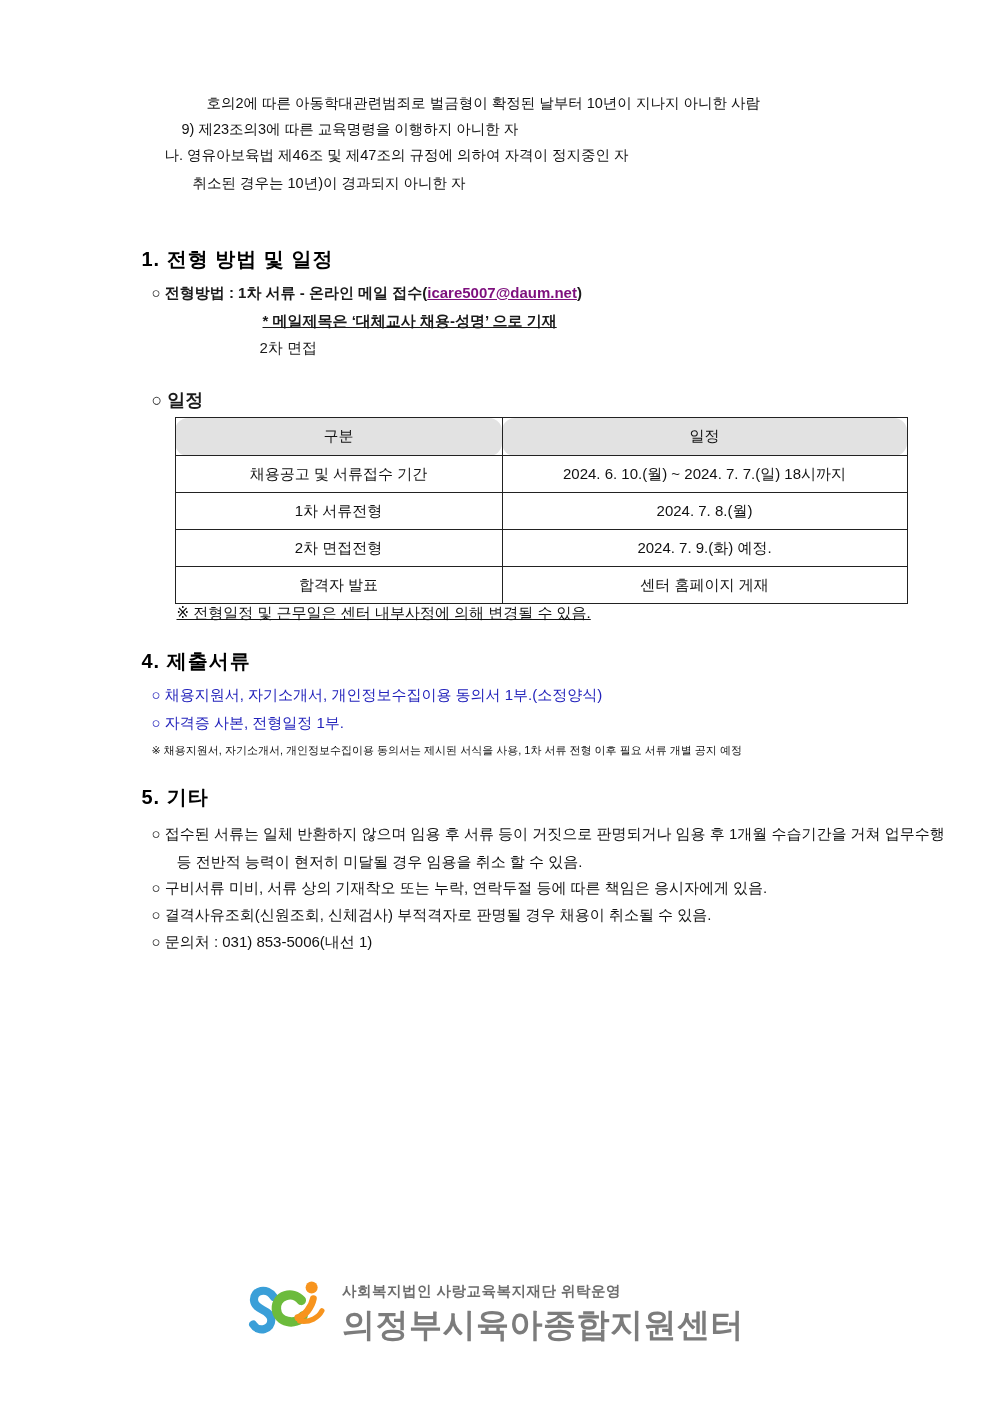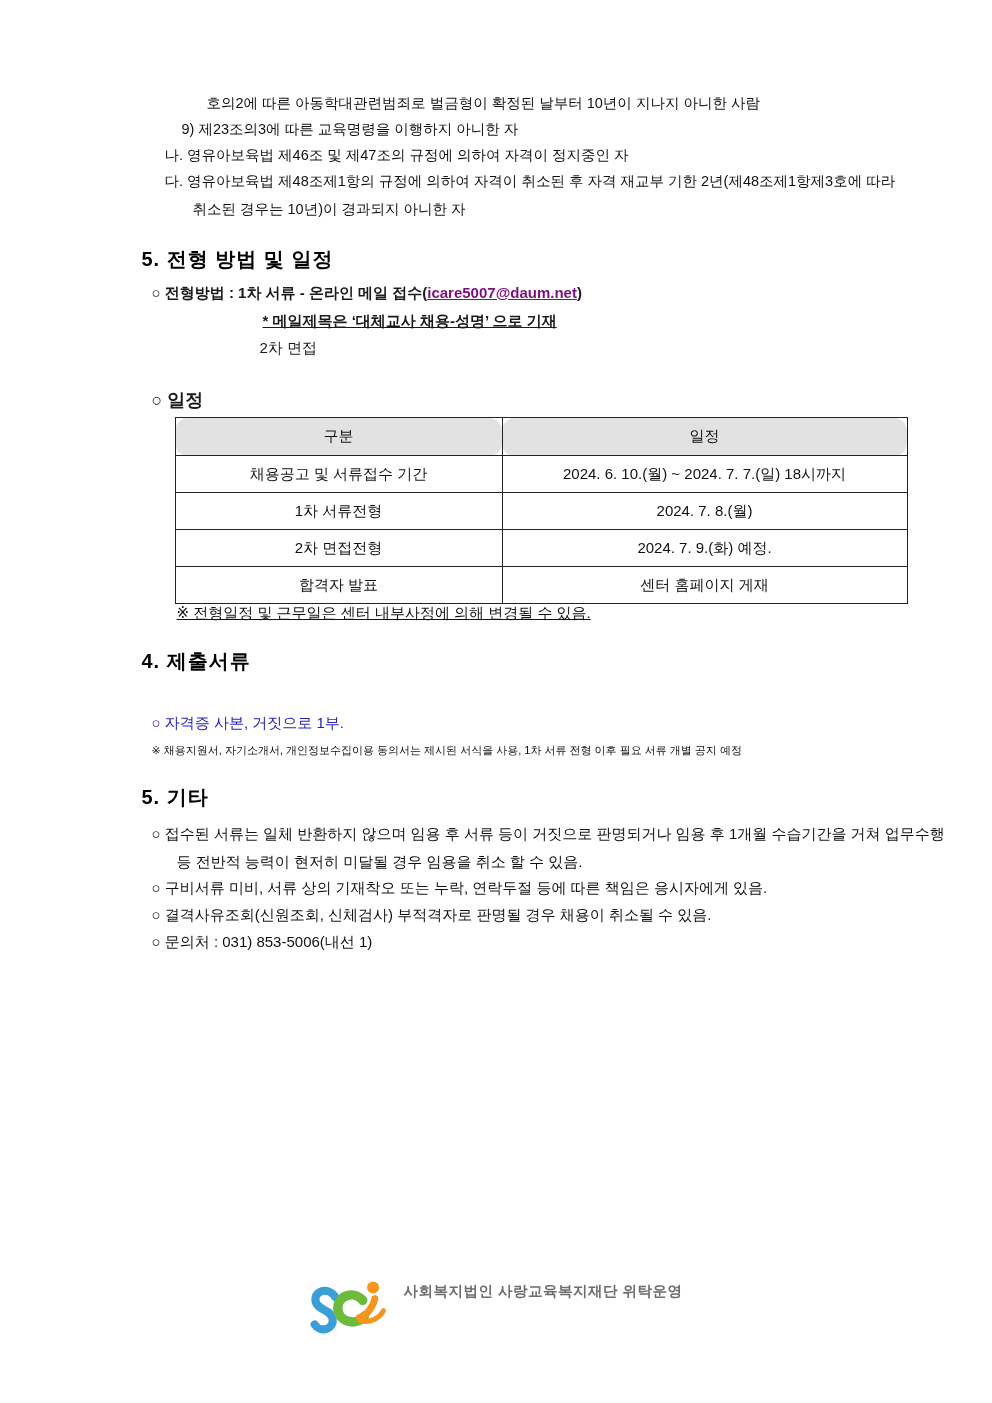--- a/index.html
+++ b/index.html
@@ -91,25 +91,24 @@
 </style>
 </head>
 <body>
 
 <div class="page">
 
   <div class="intro">
     <div class="ln-0">호의2에 따른 아동학대관련범죄로 벌금형이 확정된 날부터 10년이 지나지 아니한 사람</div>
     <div class="ln-1">9) 제23조의3에 따른 교육명령을 이행하지 아니한 자</div>
     <div class="ln-2">나. 영유아보육법 제46조 및 제47조의 규정에 의하여 자격이 정지중인 자</div>
-    <div class="ln-3">다. 영유아보육법 제48조제1항의 규정에 의하여 자격이 취소된 후 자격 재교부 기한 2년(제48조제1항제3호에 따라</div>
     <div class="ln-4">취소된 경우는 10년)이 경과되지 아니한 자</div>
   </div>
 
-  <div class="sec-heading" id="h3">5. 전형 방법 및 일정</div>
+  <div class="sec-heading" id="h3">1. 전형 방법 및 일정</div>
 
   <div class="method-line">
     <span>○ 전형방법 : 1차 서류 - 온라인 메일 접수(</span><a href="#">icare5007@daum.net</a><span>)</span>
   </div>
   <div class="subject-line">* 메일제목은 ‘대체교사 채용-성명’ 으로 기재</div>
   <div class="second-round">2차 면접</div>
 
   <div class="schedule-label">○ 일정</div>
 
   <table class="sched-table">
@@ -135,21 +134,22 @@
       <tr>
         <td>합격자 발표</td>
         <td>센터 홈페이지 게재</td>
       </tr>
     </tbody>
   </table>
 
   <div class="sched-note">※ 전형일정 및 근무일은 센터 내부사정에 의해 변경될 수 있음.</div>
 
   <div class="sec-heading" id="h4">4. 제출서류</div>
-  <div class="blue-item" id="blue-1">○ 자격증 사본, 거짓으로 1부.</div>
+  <div class="blue-item" id="blue-0">○ 채용지원서, 자기소개서, 개인정보수집이용 동의서 1부.(소정양식)</div>
+  <div class="blue-item" id="blue-1">○ 자격증 사본, 전형일정 1부.</div>
   <div class="sec4-note">※ 채용지원서, 자기소개서, 개인정보수집이용 동의서는 제시된 서식을 사용, 1차 서류 전형 이후  필요 서류 개별 공지 예정</div>
 
   <div class="sec-heading" id="h5">5. 기타</div>
   <div class="etc-item" id="etc-0">○ 접수된 서류는 일체 반환하지 않으며 임용 후 서류 등이 거짓으로 판명되거나 임용 후 1개월 수습기간을 거쳐 업무수행 등 전반적 능력이 현저히 미달될 경우 임용을 취소 할 수 있음.</div>
   <div class="etc-item" id="etc-2">○ 결격사유조회(신원조회, 신체검사) 부적격자로 판명될 경우 채용이 취소될 수 있음.</div>
   <div class="etc-item" id="etc-1">○ 구비서류 미비, 서류 상의 기재착오 또는 누락, 연락두절 등에 따른 책임은 응시자에게 있음.</div>
   <div class="etc-item" id="etc-3">○ 문의처 : 031) 853-5006(내선 1)</div>
 
   <div class="footer">
     <svg class="footer-logo" viewBox="0 0 100 72" aria-hidden="true">
@@ -158,16 +158,17 @@
 
       <path d="M62,26 C52,14 32,20 33,36 C34,52 56,56 64,44" fill="none" stroke="#6cbb3c" stroke-width="11" stroke-linecap="round"></path>
 
       <circle cx="74" cy="11" r="7" fill="#f7941e"></circle>
 
       <path d="M58,46 C66,44 74,34 76,24" fill="none" stroke="#f7941e" stroke-width="8" stroke-linecap="round"></path>
       <path d="M60,50 C72,52 82,46 86,38" fill="none" stroke="#f7941e" stroke-width="6" stroke-linecap="round"></path>
     </svg>
     <div class="footer-text">
       <div class="footer-tagline">사회복지법인 사랑교육복지재단 위탁운영</div>
+      <div class="footer-org">의정부시육아종합지원센터</div>
     </div>
   </div>
 
 </div>
 
 </body></html>

